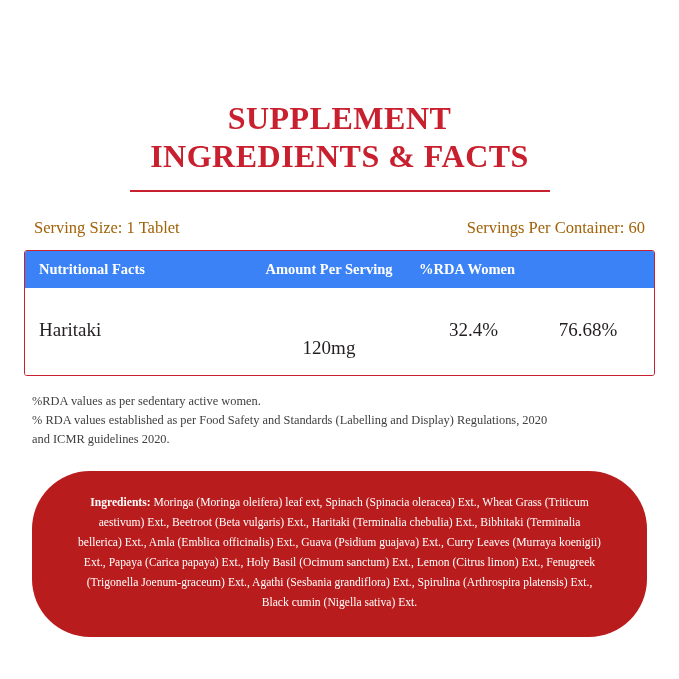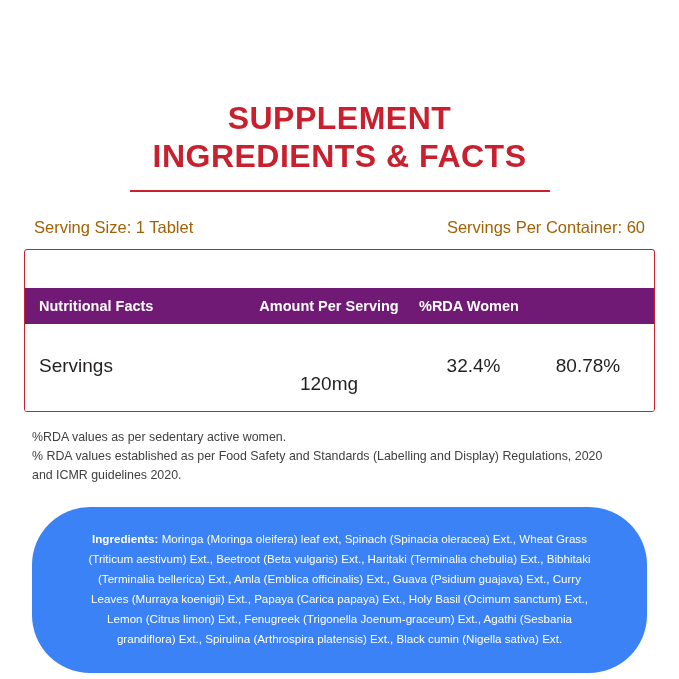--- a/index.html
+++ b/index.html
@@ -13,20 +13,21 @@
     font-family: "Liberation Sans", sans-serif;
     color: #231f20;
     overflow: hidden;
   }
   .page {
     position: relative;
     width: 679px;
     height: 648px;
     box-sizing: border-box;
     padding: 0 24px;
+    font-family: Liberation Serif, serif;
   }
 
   
   .title-block {
     padding-top: 100px;
     text-align: center;
   }
   .title-line {
     color: #c8202e;
     font-weight: bold;
@@ -54,26 +55,25 @@
   }
 
   
   .facts-table {
     border: 1px solid #c8202e;
     border-radius: 3px;
     overflow: hidden;
   }
   .facts-head {
     display: flex;
-    background: #701a75;
+    background: #3b82f6;
     color: #ffffff;
     font-size: 14.5px;
     font-weight: bold;
     padding: 10px 0;
-    margin-top: 38px;
   }
   .facts-head .c0 { flex: 0 0 200px; padding-left: 14px; text-align: left; }
   .facts-head .c1 { flex: 0 0 180px; text-align: center; }
   .facts-head .c2 { flex: 1 1 auto; }
   .facts-head .c3 { flex: 0 0 120px; text-align: center; padding-right: 6px; }
 
   .facts-row {
     display: flex;
     align-items: center;
     background: #ffffff;
@@ -91,21 +91,21 @@
     padding: 0 8px;
     font-size: 12.4px;
     line-height: 1.55;
     color: #404040;
   }
   .notes div { margin: 0; }
 
   
   .ingredients-pill {
     margin: 22px 8px 0 8px;
-    background: #3b82f6;
+    background: #b91c1c;
     color: #ffffff;
     border-radius: 58px;
     padding: 22px 46px 24px 46px;
     font-size: 11.6px;
     line-height: 1.72;
     text-align: center;
   }
   .ingredients-pill b { font-weight: bold; }
 </style>
 </head>
@@ -124,24 +124,24 @@
     <span>Servings Per Container: 60</span>
   </div>
 
   <div class="facts-table">
     <div class="facts-head">
       <div class="c0">Nutritional Facts</div>
       <div class="c1">Amount Per Serving</div>
       <div class="c2">%RDA Women</div>
     </div>
     <div class="facts-row">
-      <div class="c0">Servings</div>
+      <div class="c0">Haritaki</div>
       <div class="c1">120mg</div>
       <div class="c2">32.4%</div>
-      <div class="c3">80.78%</div>
+      <div class="c3">76.68%</div>
     </div>
   </div>
 
   <div class="notes">
     <div>%RDA values as per sedentary active women.</div>
     <div>% RDA values established as per Food Safety and Standards (Labelling and Display) Regulations, 2020</div>
     <div>and ICMR guidelines 2020.</div>
   </div>
 
   <div class="ingredients-pill">

